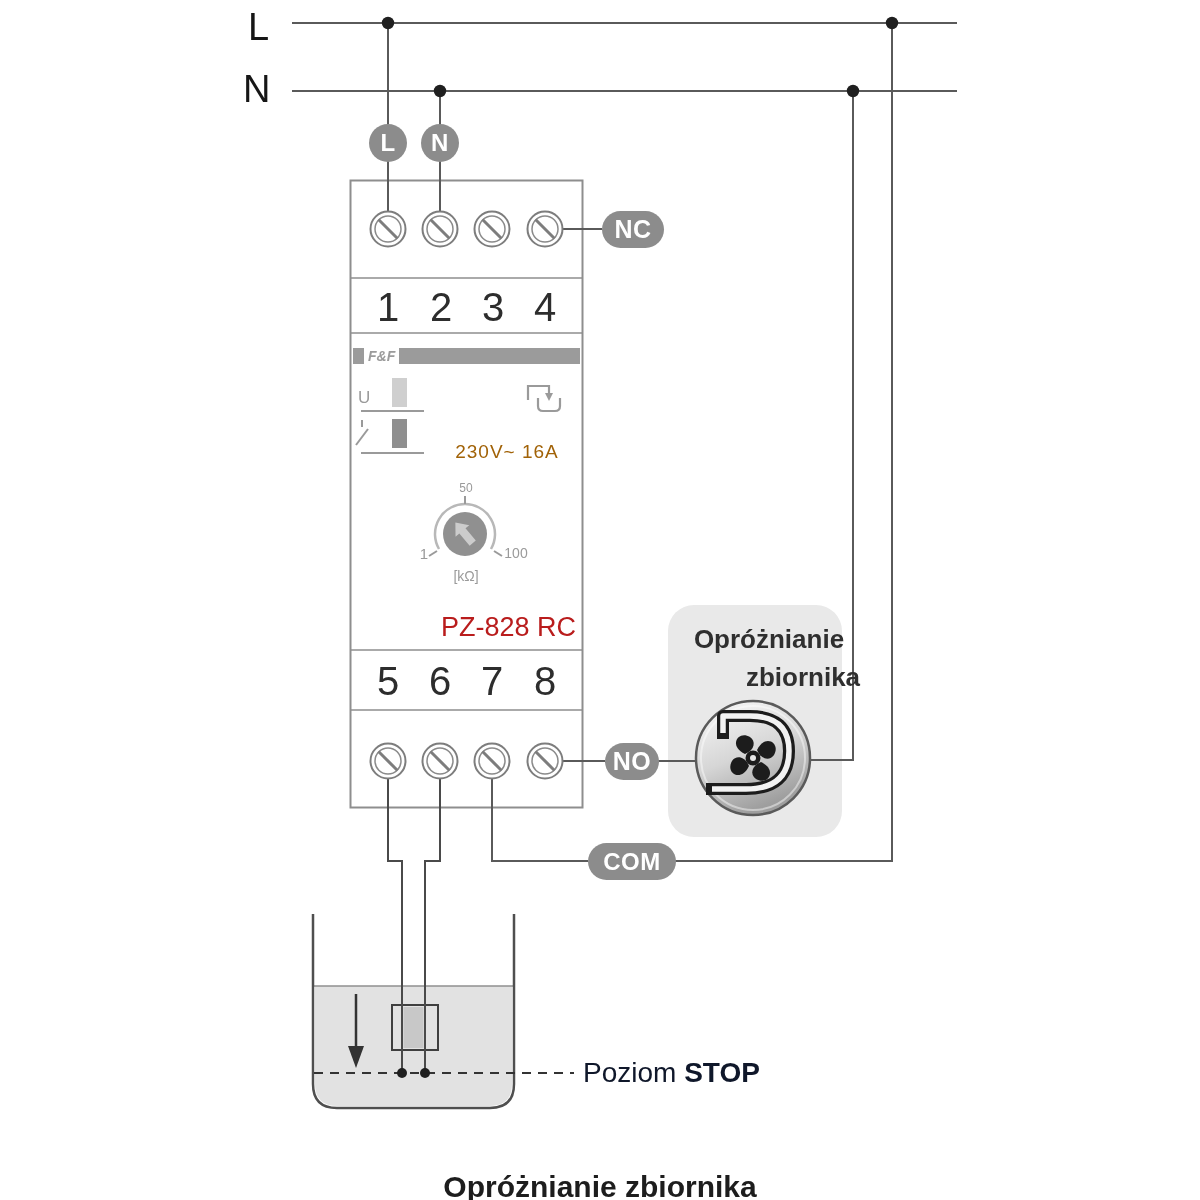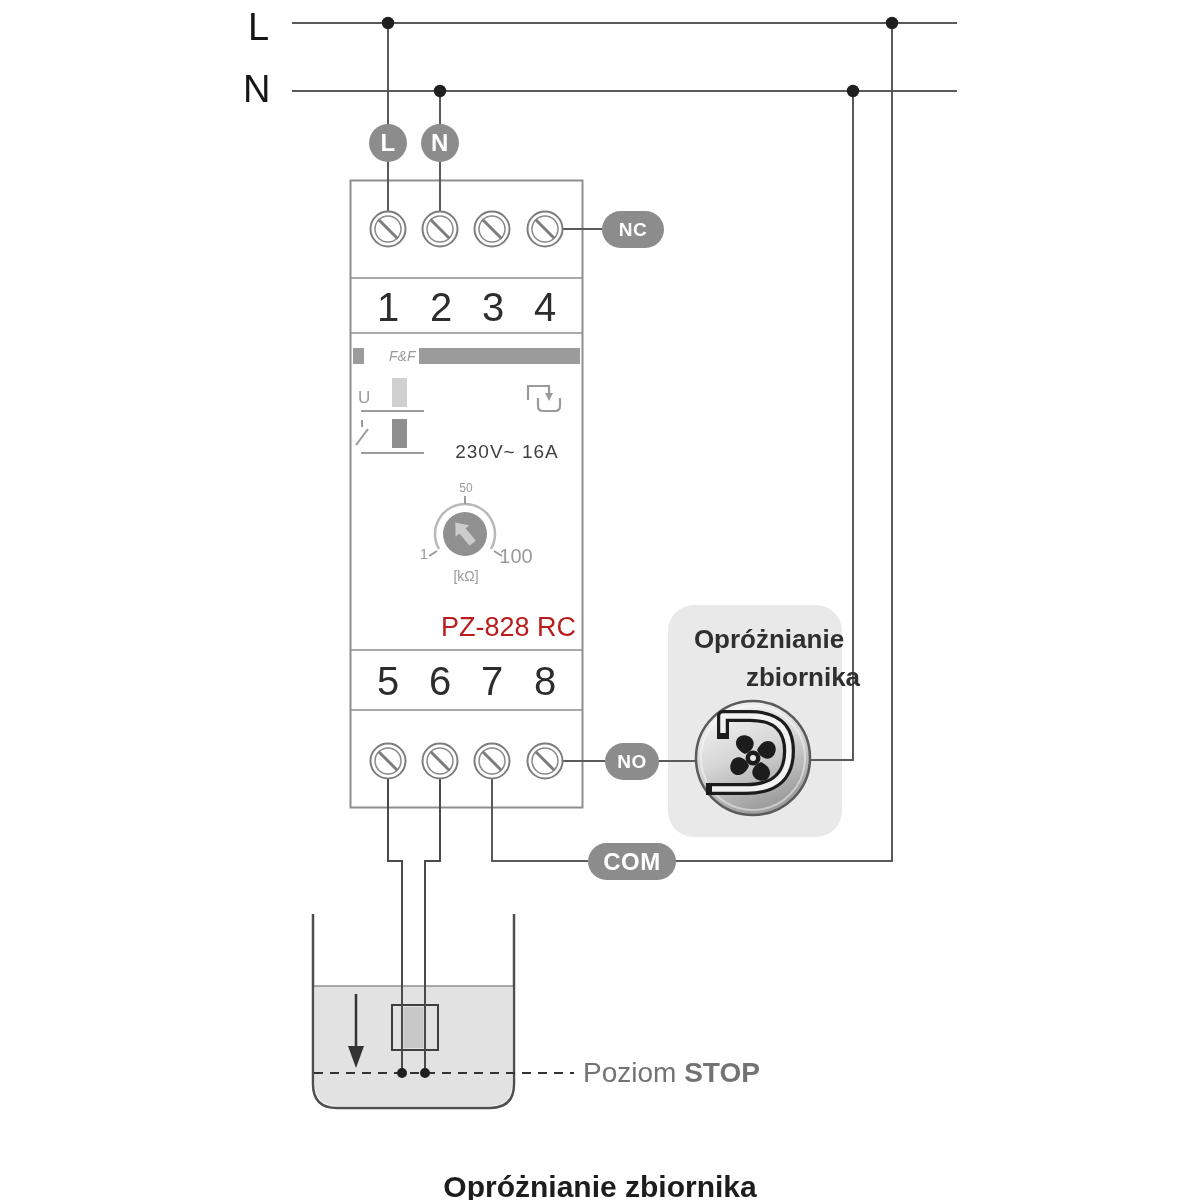--- a/index.html
+++ b/index.html
@@ -6,42 +6,42 @@
   .stage{
     position:relative;width:1200px;height:1200px;background:#ffffff;overflow:hidden;
     font-family:"Liberation Sans", sans-serif;
   }
   .abs{position:absolute;}
   svg.layer{position:absolute;left:0;top:0;width:1200px;height:1200px;}
   .line-label{font-size:38px;color:#161616;line-height:1;}
   .badge{
     position:absolute;background:#8c8c8c;color:#ffffff;font-weight:700;
     display:flex;align-items:center;justify-content:center;border-radius:19px;
-    font-size:19px;letter-spacing:0.5px;line-height:1;
+    font-size:25px;letter-spacing:0.5px;line-height:1;
   }
   .badge.round{border-radius:50%;font-size:24px;}
   .term-num{
     position:absolute;transform:translateX(-50%);font-size:40px;color:#2d2d2d;
     line-height:1;font-weight:400;
   }
   .logo-band{position:absolute;left:353px;top:348px;width:227px;height:16px;display:flex;align-items:stretch;}
   .logo-block{width:11px;background:#9b9b9b;}
   .logo-gap{width:4px;}
-  .logo-text{font-size:14px;font-weight:400;font-style:italic;color:#9b9b9b;line-height:16px;margin-left:21px;}
+  .logo-text{font-size:14px;font-weight:700;font-style:italic;color:#9b9b9b;line-height:16px;}
   .logo-bar{flex:1;background:#9b9b9b;margin-left:4px;}
   .ind-label{position:absolute;font-size:17px;color:#9a9a9a;line-height:1;}
   .ind-bar{position:absolute;width:15px;}
   .ind-underline{position:absolute;height:0;border-top:2px solid #9a9a9a;}
-  .face-text{position:absolute;color:#404040;line-height:1;}
+  .face-text{position:absolute;color:#a16207;line-height:1;}
   .knob-label{position:absolute;transform:translateX(-50%);color:#9a9a9a;line-height:1;}
   .model-text{position:absolute;left:420px;top:614px;width:156px;text-align:right;
     font-size:27px;color:#b91c1c;line-height:1;}
   .pumpbox-text{position:absolute;left:668px;width:202px;text-align:center;
     font-size:26px;color:#2f2f2f;font-weight:600;line-height:1;}
-  .level-label{position:absolute;left:583px;top:1059px;font-size:28px;color:#737373;line-height:1;}
+  .level-label{position:absolute;left:583px;top:1059px;font-size:28px;color:#0f172a;line-height:1;}
   .level-label .bold{font-weight:700;}
   .caption{position:absolute;left:600px;top:1172px;transform:translateX(-50%);
     font-size:30px;font-weight:600;color:#1d1d1d;line-height:1;white-space:nowrap;}
 </style>
 </head>
 <body>
 
 <div class="stage">
 
   <svg class="layer" viewBox="0 0 1200 1200">
@@ -216,21 +216,21 @@
     <line x1="9" y1="1" x2="9" y2="8" stroke="#9a9a9a" stroke-width="2"></line>
     <line x1="3" y1="26" x2="15" y2="10" stroke="#9a9a9a" stroke-width="2"></line>
   </svg>
   <div class="ind-bar" style="left:392px;top:419px;height:29px;background:#8f8f8f;"></div>
   <div class="ind-underline" style="left:361px;top:452px;width:63px;"></div>
 
   <span class="face-text" style="left:507px;top:442px;transform:translateX(-50%);font-size:19px;letter-spacing:1px;white-space:nowrap;">230V~ 16A</span>
 
   <span class="knob-label" style="left:466px;top:482px;font-size:12px;">50</span>
   <span class="knob-label" style="left:424px;top:546px;font-size:15px;">1</span>
-  <span class="knob-label" style="left:516px;top:546px;font-size:20px;">100</span>
+  <span class="knob-label" style="left:516px;top:546px;font-size:14px;">100</span>
   <span class="knob-label" style="left:466px;top:569px;font-size:14px;">[kΩ]</span>
 
   <span class="model-text">PZ-828 RC</span>
 
   <div class="pumpbox-text" style="top:626px;">Opróżnianie</div>
   <div class="pumpbox-text" style="top:664px;margin-left:34px;">zbiornika</div>
 
   <div class="level-label">
     <span>Poziom</span>
     <span> </span>

